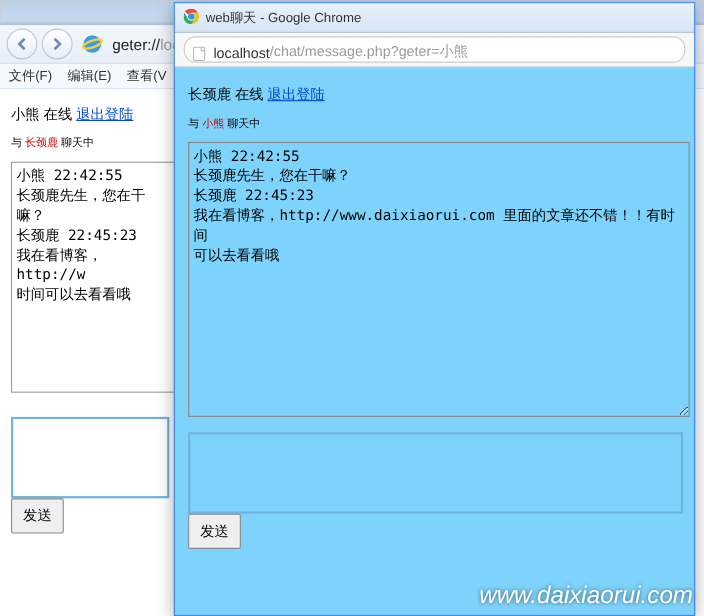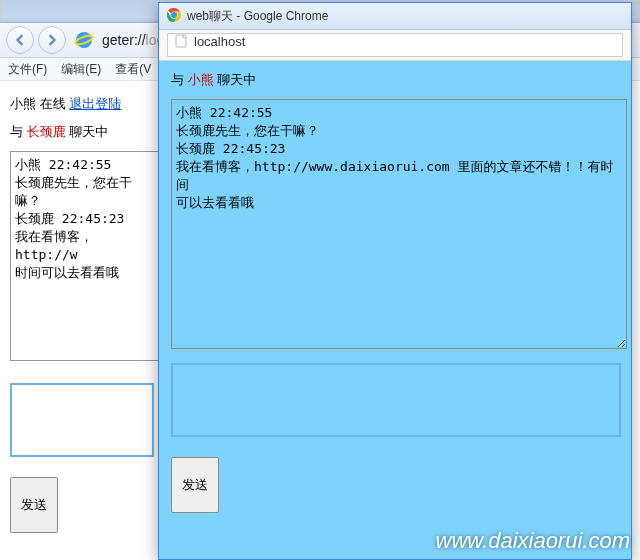--- a/index.html
+++ b/index.html
@@ -9,30 +9,30 @@
   .ie-nav{height:34px;background:linear-gradient(#f3f7fc,#e8eff8);border-bottom:1px solid #c6d5e8;display:flex;align-items:center;gap:4px;padding:0 6px}
   .nav-btn{width:26px;height:26px;border:1px solid #b7c9df;border-radius:50%;background:linear-gradient(#fff,#e6eef8);display:flex;align-items:center;justify-content:center;color:#6f8db3}
   .nav-btn svg{width:12px;height:12px}
   .ie-logo{width:20px;height:20px;margin:0 4px}
   .addr{flex:0 0 auto;font-size:14px;color:#222}
   .addr .gray{color:#9a9a9a}
   .ie-menu{height:22px;background:#f5f9fd;border-bottom:1px solid #dbe5f1;display:flex;align-items:center;gap:14px;padding:0 8px;font-size:12px;color:#333}
   .ie-body{padding:8px 10px}
   .status-line{font-size:13px;margin:6px 0 10px}
   .status-line .link{color:#004acc;text-decoration:underline;cursor:pointer}
-  .chat-with{font-size:13px;margin:0 0 10px}
+  .chat-with{font-size:10px;margin:0 0 10px}
   .chat-with .red{color:#c00}
   .msg-box{width:140px;height:200px;border:1px solid #999;padding:4px;font-family:SimSun,monospace;font-size:13px;line-height:18px;white-space:pre-wrap;overflow:hidden}
   .input-box{width:140px;height:70px;border:2px solid #6fb3e0;margin-top:22px}
-  .send-btn{margin-top:20px;padding:18px 10px;font-size:13px;background:#efefef;border:1px solid #8a8a8a;border-radius:2px;cursor:pointer}
+  .send-btn{padding:6px 10px;font-size:13px;background:#efefef;border:1px solid #8a8a8a;border-radius:2px;cursor:pointer}
   
   .chrome-window{position:absolute;left:158px;top:2px;width:472px;height:556px;background:#7dd3fc;border:1px solid #3b82f6;box-shadow:0 4px 16px rgba(0,0,0,.35)}
   .chrome-title{height:26px;background:linear-gradient(#e9f1fb,#d5e4f5);display:flex;align-items:center;gap:6px;padding:0 8px;border-bottom:1px solid #b6c8df;font-size:12px;color:#333}
   .chrome-addr{height:30px;display:flex;align-items:center;padding:0 8px;border-bottom:1px solid #d8d8d8;background:#f7f7f7}
-  .addr-pill{flex:1;height:22px;border:1px solid #ccc;border-radius:1px;background:#fff;display:flex;align-items:flex-start;padding:0 6px;font-size:13px;color:#333}
+  .addr-pill{flex:1;height:22px;border:1px solid #ccc;border-radius:11px;background:#fff;display:flex;align-items:flex-end;padding:0 6px;font-size:13px;color:#333}
   .addr-pill .g{color:#9a9a9a}
   .page-icon{width:14px;height:14px;margin-right:6px;opacity:.6}
   .chrome-body{padding:10px 12px}
   .c-msg-box{width:446px;height:240px;border:1px solid #888;padding:4px;font-family:SimSun,monospace;font-size:13px;line-height:18px;white-space:pre-wrap;resize:both;overflow:auto}
   .c-input-box{width:446px;height:70px;border:2px solid #6fb3e0;margin-top:14px}
   .watermark{position:absolute;right:10px;bottom:6px;color:#fff;font-size:22px;font-style:italic;text-shadow:0 0 4px rgba(0,0,0,.6);font-family:Arial}
 </style>
 </head>
 <body>
 
@@ -99,23 +99,29 @@
   </div>
   <div class="chrome-addr">
     <div class="addr-pill">
       <span class="page-icon">
         <svg viewBox="0 0 14 14">
             <rect x="2" y="1" width="10" height="12" rx="1" fill="none" stroke="#888"></rect>
             <path d="M9 1v3h3" fill="none" stroke="#888"></path>
           </svg>
       </span>
       <span>localhost</span>
+        <span class="g">/chat/message.php?geter=小熊</span>
     </div>
   </div>
   <div class="chrome-body">
+    <div class="status-line">
+      <span>长颈鹿</span>
+      <span>在线</span>
+      <span class="link">退出登陆</span>
+    </div>
     <div class="chat-with">
       <span>与 </span><span class="red">小熊</span><span> 聊天中</span>
     </div>
     <div class="c-msg-box">小熊 22:42:55
 长颈鹿先生，您在干嘛？
 长颈鹿 22:45:23
 我在看博客，http://www.daixiaorui.com 里面的文章还不错！！有时间
 可以去看看哦</div>
     <div class="c-input-box"></div>
     <button class="send-btn">发送</button>

